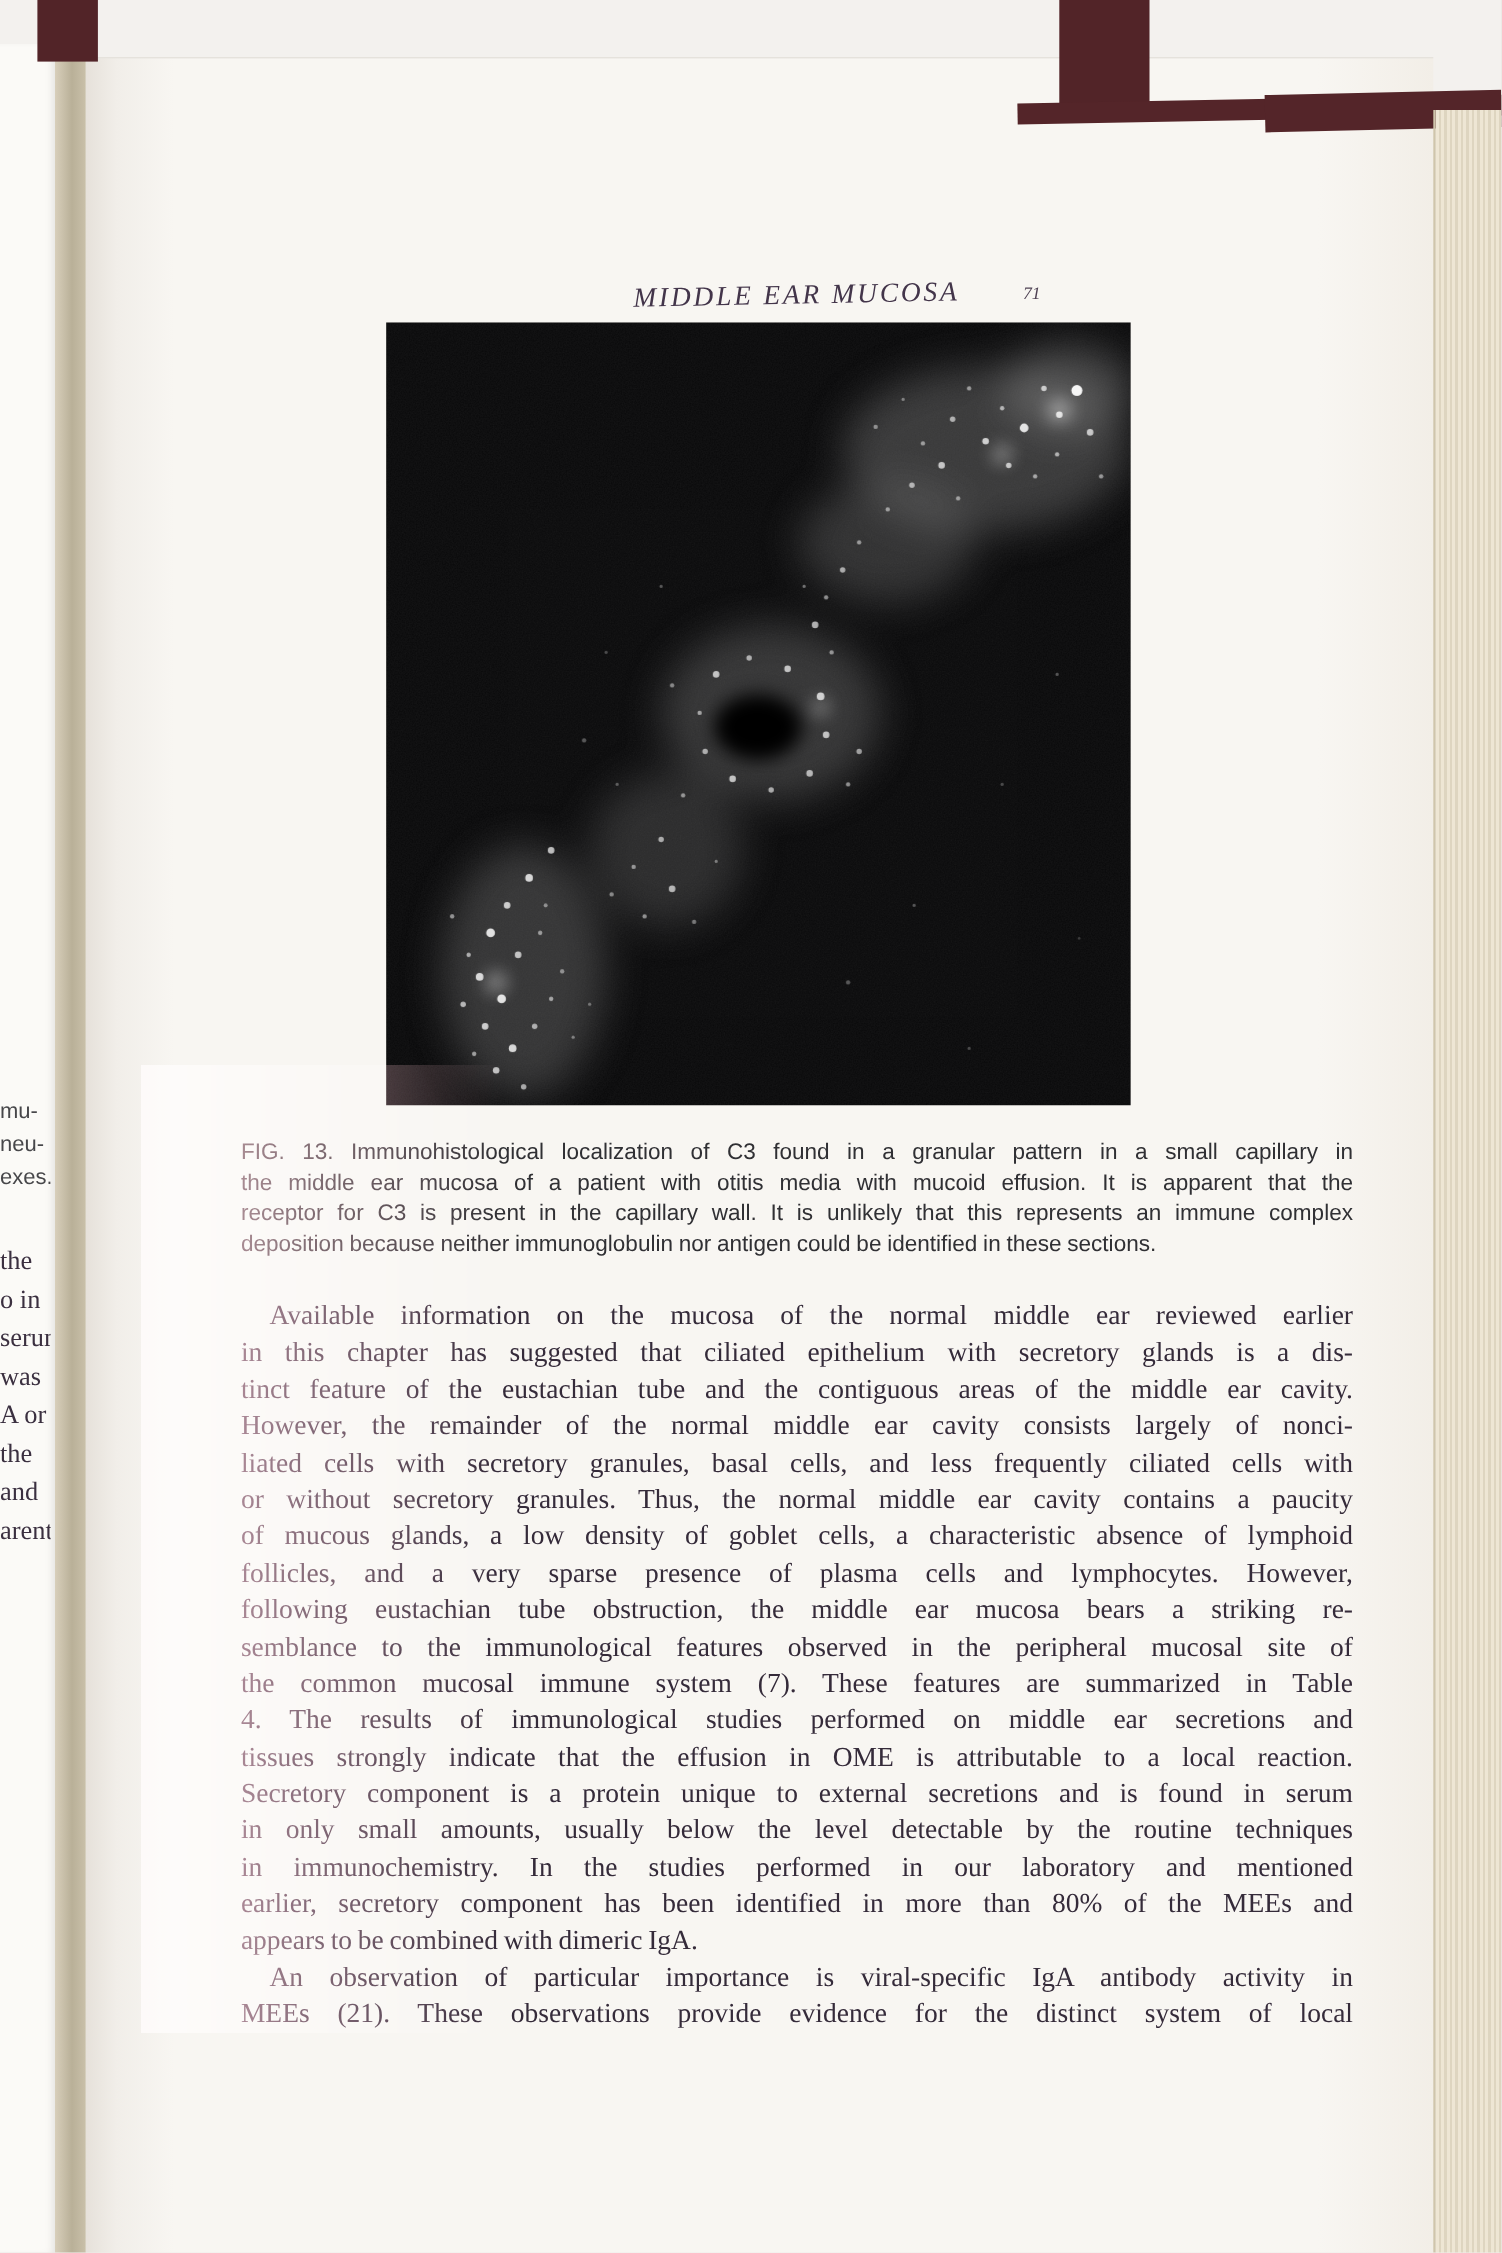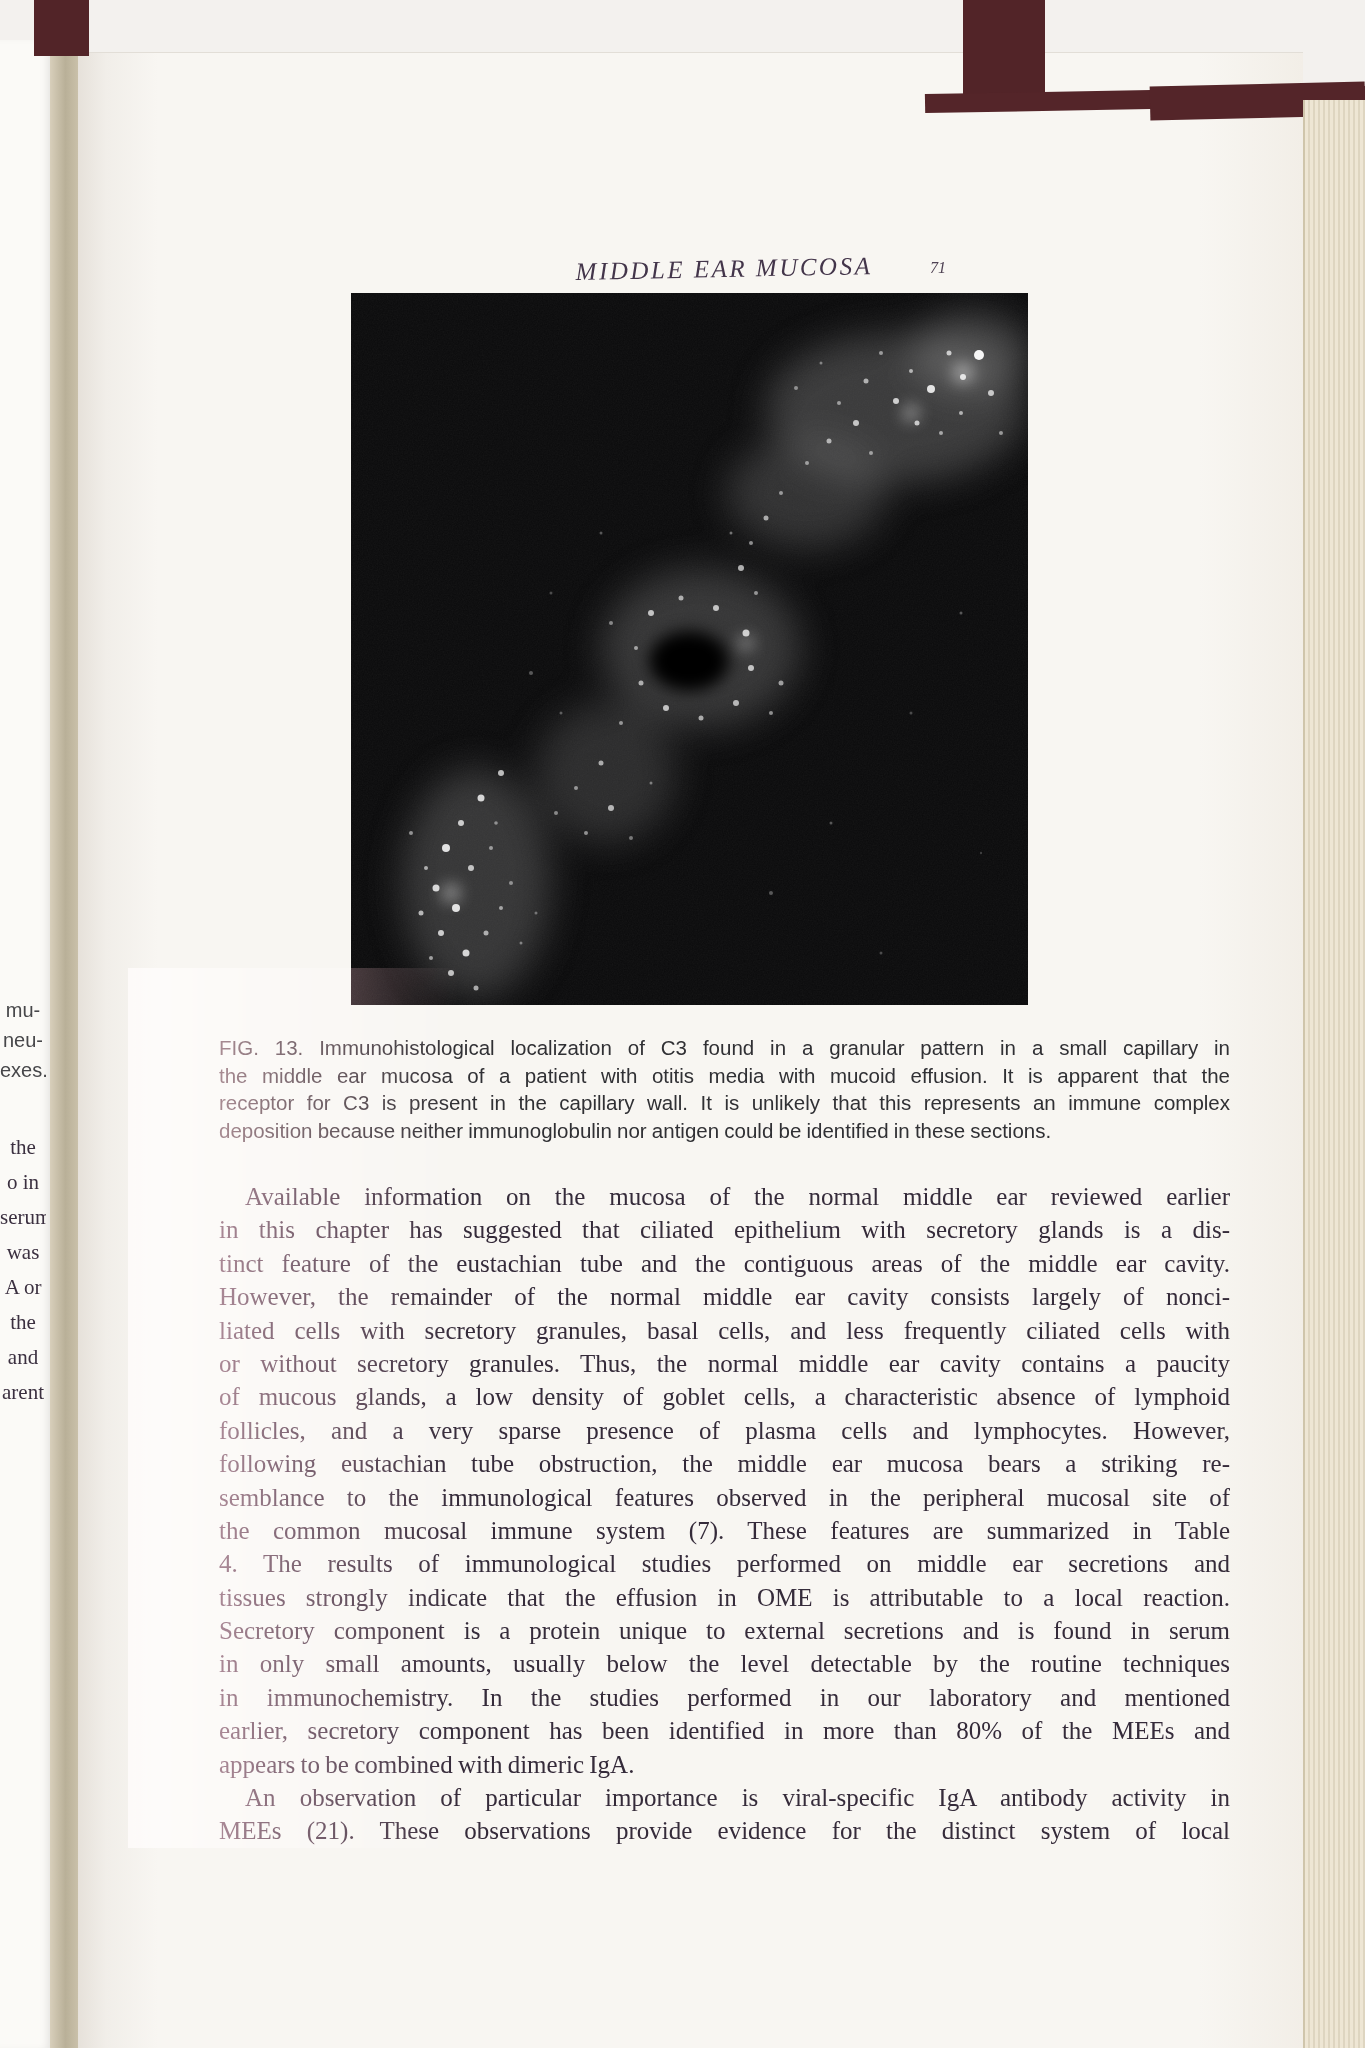--- a/index.html
+++ b/index.html
@@ -46,24 +46,24 @@
   .cap-line.no-just{text-align-last:left;}
 
   
   .bodytext{position:absolute;left:141px;top:1127px;width:1011px;
             font-size:25px;line-height:33.4px;color:#352b3a;word-spacing:-1px;}
   .b-line{height:33.4px;overflow:hidden;text-align:justify;text-align-last:justify;}
   .b-line.indent{text-indent:26px;}
   .b-line.no-just{text-align-last:left;}
 
   
-  .frag-group{position:absolute;left:0;width:46px;text-align:center;overflow:hidden;}
+  .frag-group{position:absolute;left:0;width:46px;text-align:left;overflow:hidden;}
   .frag-sans{top:955px;font-family:"Liberation Sans",sans-serif;font-size:20px;
              line-height:30px;color:#47474a;}
-  .frag-serif{top:1090px;font-size:21px;line-height:35px;color:#3b3040;}
+  .frag-serif{top:1090px;font-size:24px;line-height:35px;color:#3b3040;}
   .frag{height:inherit;white-space:nowrap;}
 
   
   .left-fade{position:absolute;left:128px;top:968px;width:330px;height:880px;
              background:linear-gradient(90deg,rgba(233,178,188,.92) 0,rgba(233,178,188,.45) 45%,rgba(233,178,188,0) 100%);
              mix-blend-mode:screen;pointer-events:none;}
 </style>
 </head>
 <body>
 

